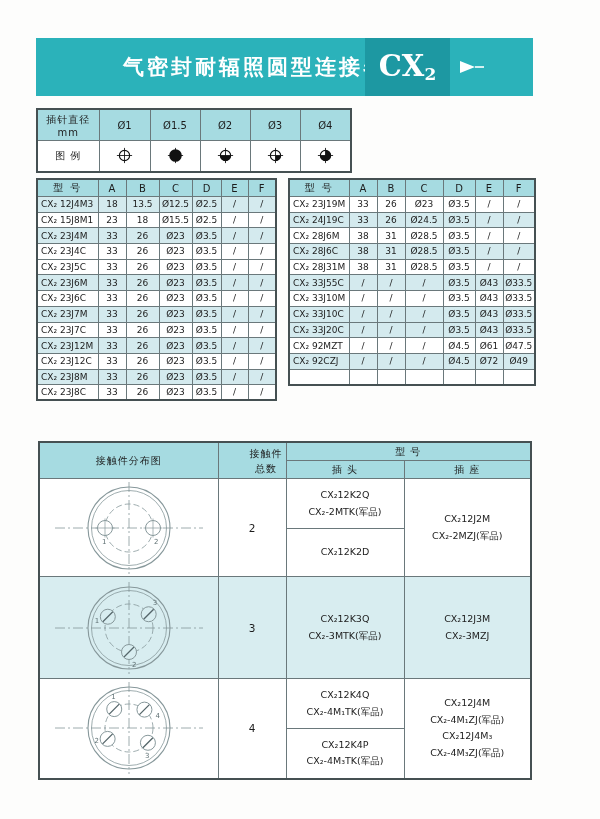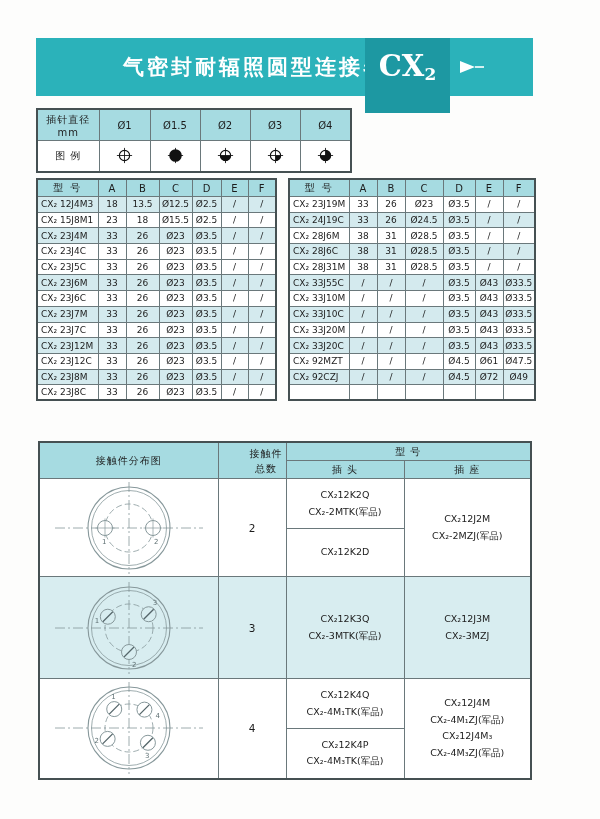--- a/index.html
+++ b/index.html
@@ -4,21 +4,21 @@
 <style>
   html,body{margin:0;padding:0;}
   body{width:600px;height:819px;background:#f7f7f5;}
   .page{position:relative;width:600px;height:819px;background:#fdfdfc;overflow:hidden;
         font-family:"DejaVu Sans","Liberation Sans",sans-serif;color:#1c1c1c;}
 
   
   .banner{position:absolute;left:36px;top:38px;width:497px;height:58px;background:#2bb2ba;}
   .banner-title{position:absolute;left:52px;top:0;line-height:58px;color:#fff;
                 font-size:21px;font-weight:bold;letter-spacing:3px;margin-left:35px;}
-  .series-box{position:absolute;left:329px;top:0;width:85px;height:75px;background:#1d98a2;
+  .series-box{position:absolute;left:329px;top:0;width:85px;height:58px;background:#1d98a2;
               color:#fff;text-align:center;line-height:56px;
               font-family:"DejaVu Serif","Liberation Serif",serif;font-size:29px;font-weight:bold;}
   .series-box sub{font-size:17px;vertical-align:-4px;}
   .banner-arrow{position:absolute;left:424px;top:23px;width:0;height:0;
                 border-left:15px solid #fff;border-top:6px solid transparent;border-bottom:6px solid transparent;}
   .banner-arrow:after{content:"";position:absolute;left:0;top:-1px;width:9px;height:2px;background:rgba(255,255,255,.8);}
 
   
   table{border-collapse:collapse;position:absolute;table-layout:fixed;background:#fff;}
   td{border:1px solid #6a787b;text-align:center;overflow:hidden;
@@ -341,29 +341,20 @@
         </tr>
         <tr class="alt">
           <td class="model">CX₂ 33J10C</td>
           <td>/</td>
           <td>/</td>
           <td>/</td>
           <td>Ø3.5</td>
           <td>Ø43</td>
           <td>Ø33.5</td>
         </tr>
-        <tr>
-          <td class="model">CX₂ 33J20M</td>
-          <td>/</td>
-          <td>/</td>
-          <td>/</td>
-          <td>Ø3.5</td>
-          <td>Ø43</td>
-          <td>Ø33.5</td>
-        </tr>
         <tr class="alt">
           <td class="model">CX₂ 33J20C</td>
           <td>/</td>
           <td>/</td>
           <td>/</td>
           <td>Ø3.5</td>
           <td>Ø43</td>
           <td>Ø33.5</td>
         </tr>
         <tr>

